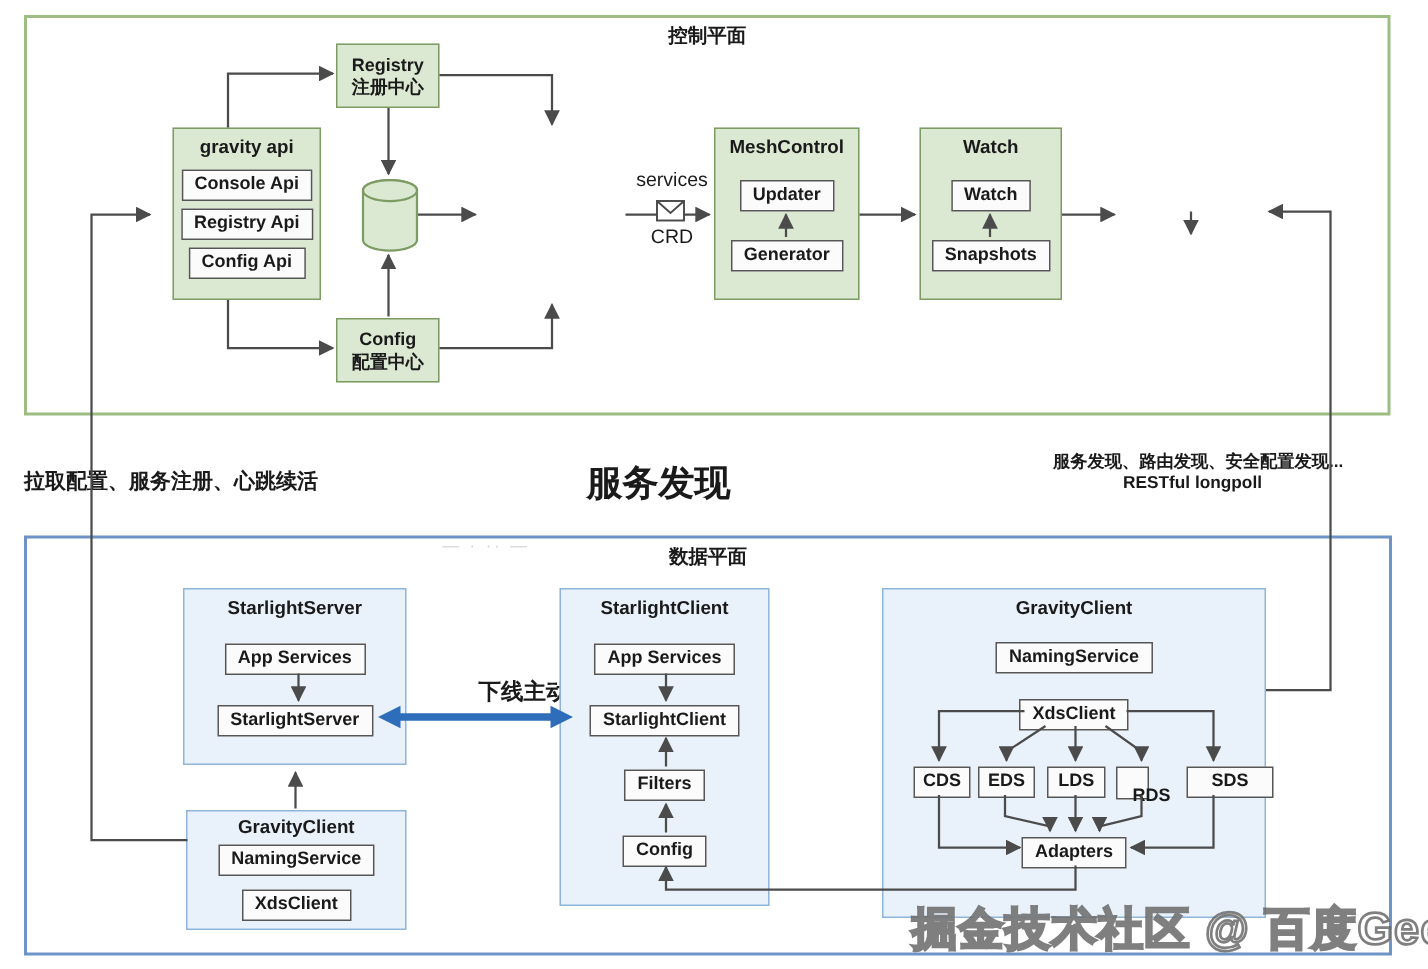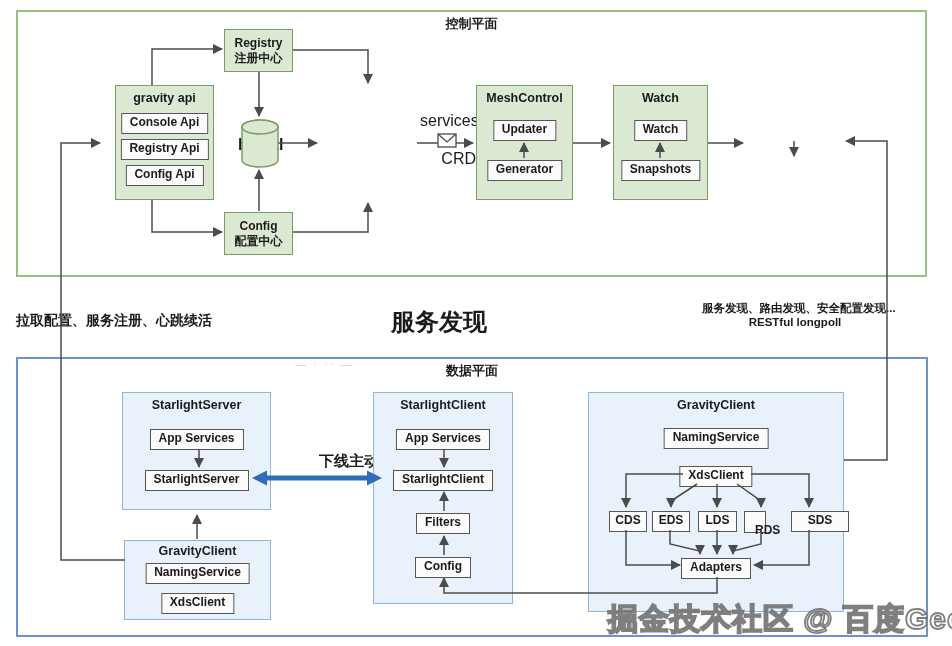--- a/index.html
+++ b/index.html
@@ -35,21 +35,21 @@
   }
   
   .witem{
     position:absolute;left:50%;transform:translateX(-50%);
     background:#fbfbfb;border:1.5px solid #565656;
     font-weight:bold;font-size:12px;line-height:17px;height:21px;
     padding:0 8px;white-space:nowrap;text-align:center;
   }
   .witem.fixed{transform:none;}
   .small-label{
-    position:absolute;font-size:16px;text-align:right;white-space:nowrap;
+    position:absolute;font-size:13px;text-align:center;white-space:nowrap;
   }
   .bold{font-weight:bold;}
   .note{position:absolute;font-weight:bold;font-size:14px;white-space:nowrap;text-align:center;}
   .big-title{
     position:absolute;font-weight:bold;font-size:24px;white-space:nowrap;font-family:Liberation Mono, monospace;
   }
   .right-note{
     position:absolute;font-weight:bold;font-size:11.5px;line-height:14px;
     text-align:center;white-space:nowrap;
   }

